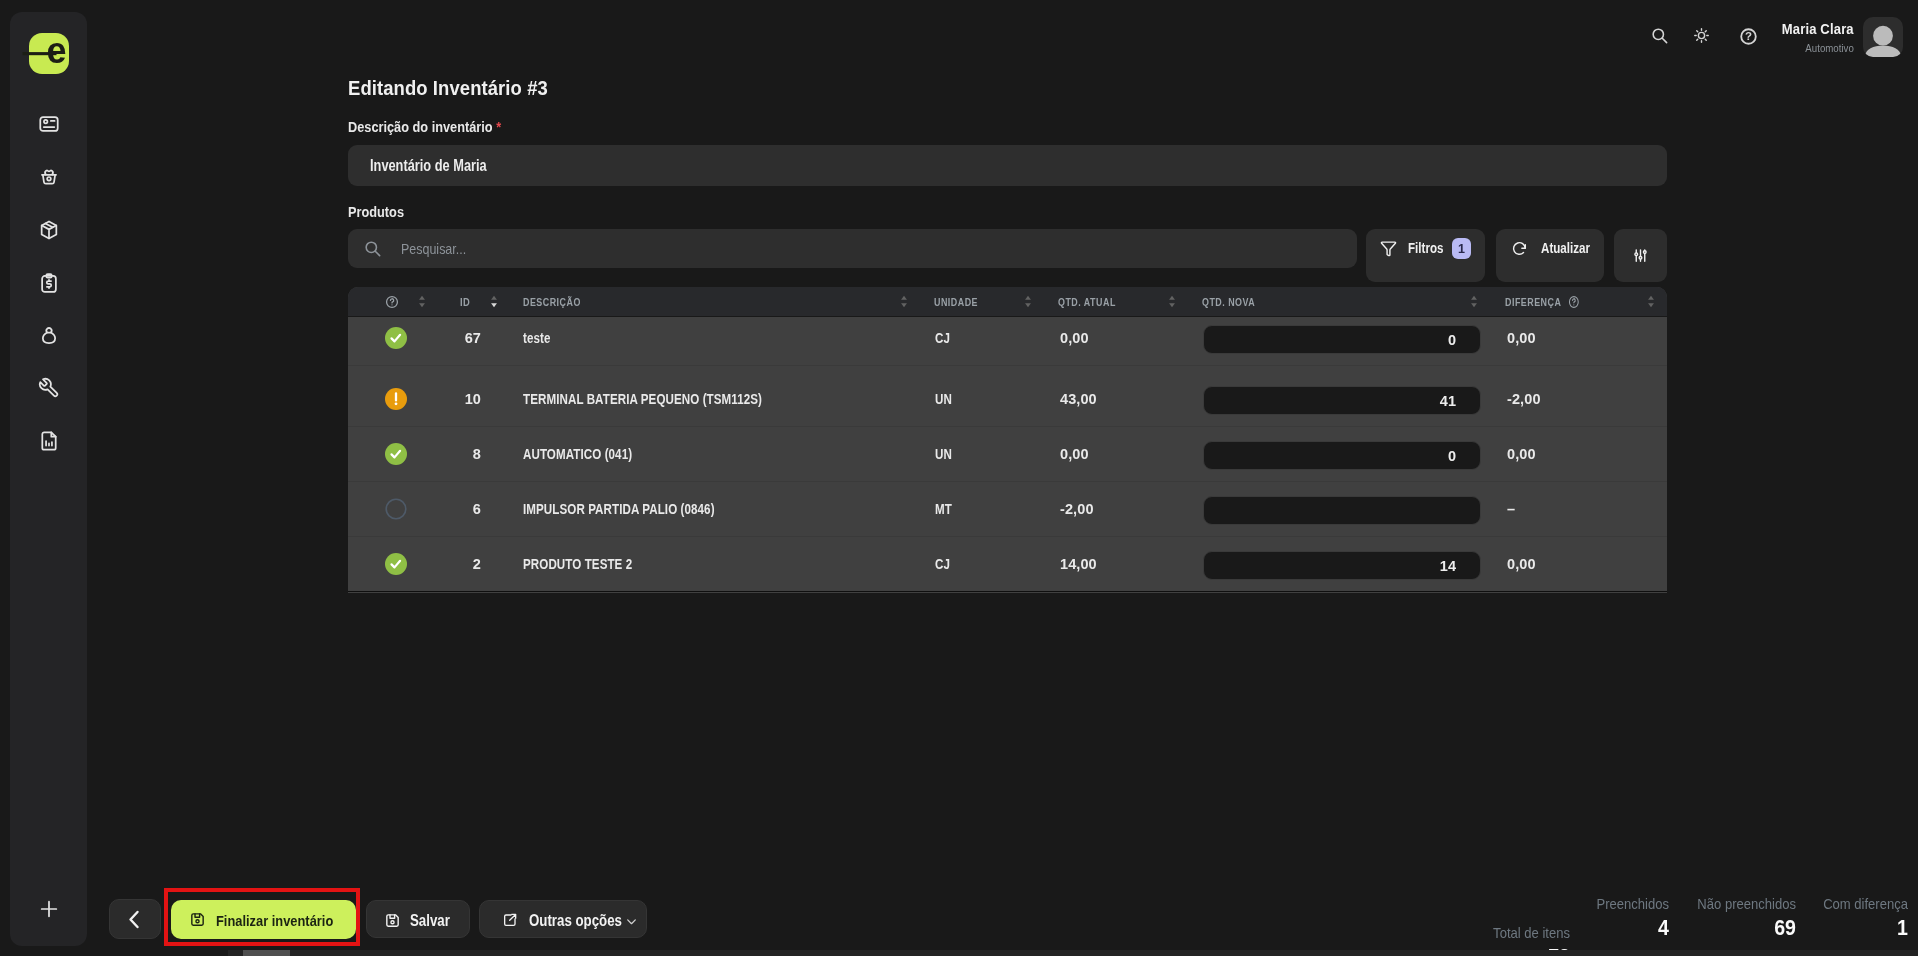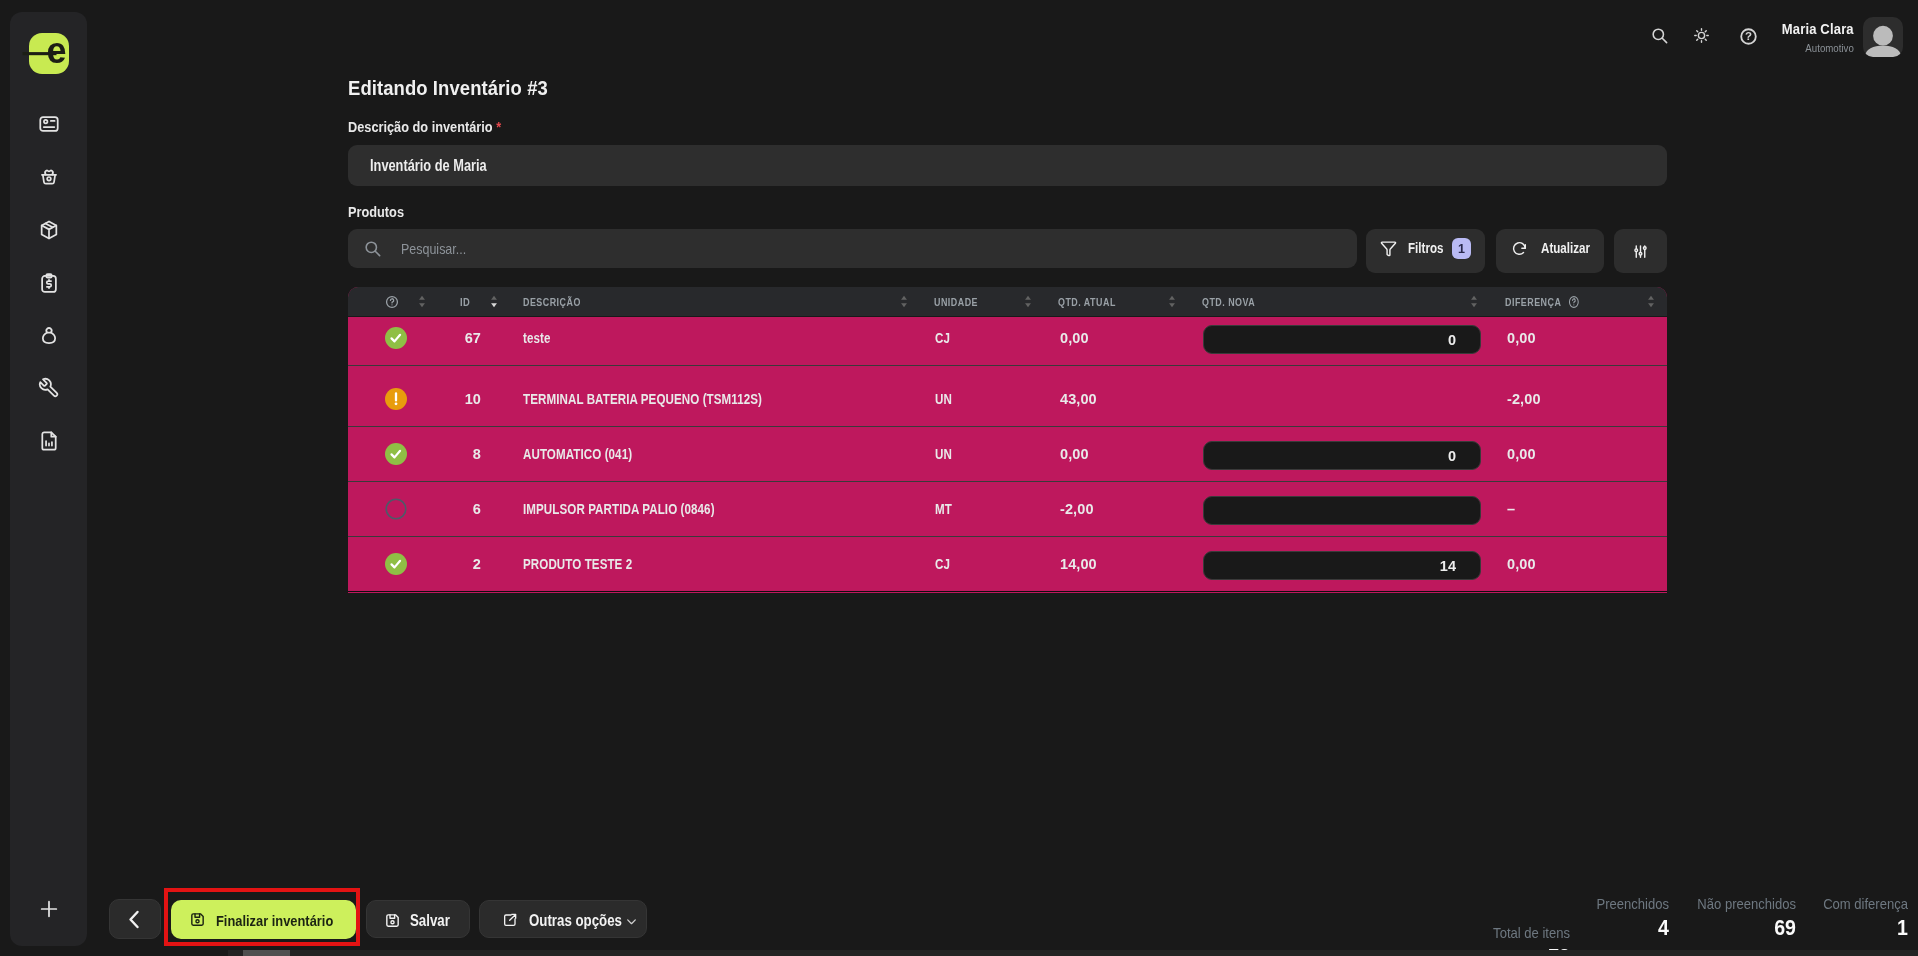--- a/index.html
+++ b/index.html
@@ -47,36 +47,36 @@
     background:#2e2e2e; border-radius:9px; display:flex; align-items:center;
     padding-left:22px; font-size:16px; font-weight:bold; color:#ededed;
   }
   
   #searchbox {
     position:absolute; left:0; top:229px; width:1009px; height:39px;
     background:#2e2e2e; border-radius:9px; display:flex; align-items:center;
   }
   #searchbox .ph { color:#8d9399; font-size:14.5px; margin-left:53px; }
   .tbtn {
-    position:absolute; top:229px; height:44px; background:#2d2d2d; border-radius:9px;
+    position:absolute; top:229px; height:53px; background:#2d2d2d; border-radius:9px;
     display:flex; align-items:center; justify-content:center;
     font-size:14.5px; font-weight:bold; color:#f0f0f0;
   }
   .tbtn span.sxl { line-height:15px; }
   #fbadge {
     position:absolute; left:86px; top:9px;
     display:inline-flex; align-items:center; justify-content:center;
     width:19px; height:21px; border-radius:6px;
     background:#b9baf4; color:#27274a; font-size:12.5px; font-weight:bold;
   }
 
   
   #table {
     position:absolute; left:0; top:287px; width:1319px; height:306px;
-    background:#be185d; border-radius:10px 10px 0 0;text-decoration:underline;
+    background:#404040; border-radius:10px 10px 0 0;text-decoration:underline;
   }
   #thead {
     position:absolute; left:0; top:0; width:1319px; height:30px;
     background:#28292c; border-radius:10px 10px 0 0; border-bottom:1px solid #191919;
   }
   .hcell { position:absolute; top:0; height:30px; display:flex; align-items:center;
     font-size:11px; font-weight:bold; letter-spacing:0.6px; color:#9aa1a7; }
   .sortpair { position:absolute; top:7px; }
   .row { position:absolute; left:0; width:1319px; height:55px; border-bottom:1px solid #3a3a3a; }
   .row:last-of-type { border-bottom:1px solid #0f0f0f; }
@@ -311,20 +311,21 @@
     <div class="row" style="top:85px;">
       <svg class="stat-ic" width="22" height="22" viewBox="0 0 22 22">
           <circle cx="11" cy="11" r="11" fill="#e89c0d"></circle>
           <path d="M11 5.4v7" stroke="#fff" stroke-width="2.3" stroke-linecap="round"></path>
           <circle cx="11" cy="15.8" r="1.4" fill="#fff"></circle>
         </svg>
       <div class="cell" style="left:90px; width:43px; justify-content:flex-end;">10</div>
       <div class="cell" style="left:175px; transform:scaleX(0.8); transform-origin:left center;">TERMINAL BATERIA PEQUENO (TSM112S)</div>
       <div class="cell" style="left:587px; transform:scaleX(0.8); transform-origin:left center;">UN</div>
       <div class="cell" style="left:712px;">43,00</div>
+      <div class="qinput">41</div>
       <div class="cell" style="left:1159px;">-2,00</div>
     </div>
     <div class="row" style="top:140px;">
       <svg class="stat-ic" width="22" height="22" viewBox="0 0 22 22">
           <circle cx="11" cy="11" r="11" fill="#8fbf45"></circle>
           <path d="M6.5 11.4l3 3 5.6-6.6" stroke="#fff" stroke-width="2.2" fill="none" stroke-linecap="round" stroke-linejoin="round"></path>
         </svg>
       <div class="cell" style="left:90px; width:43px; justify-content:flex-end;">8</div>
       <div class="cell" style="left:175px; transform:scaleX(0.8); transform-origin:left center;">AUTOMATICO (041)</div>
       <div class="cell" style="left:587px; transform:scaleX(0.8); transform-origin:left center;">UN</div>

